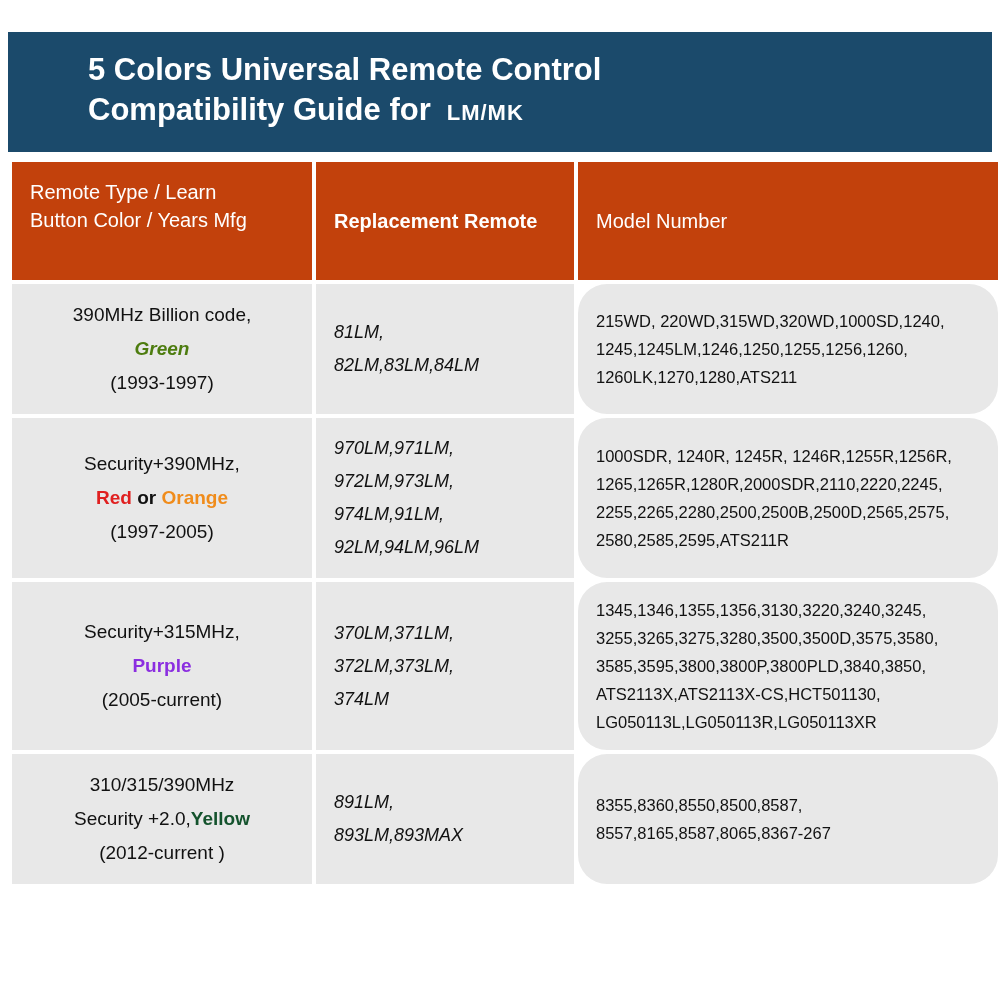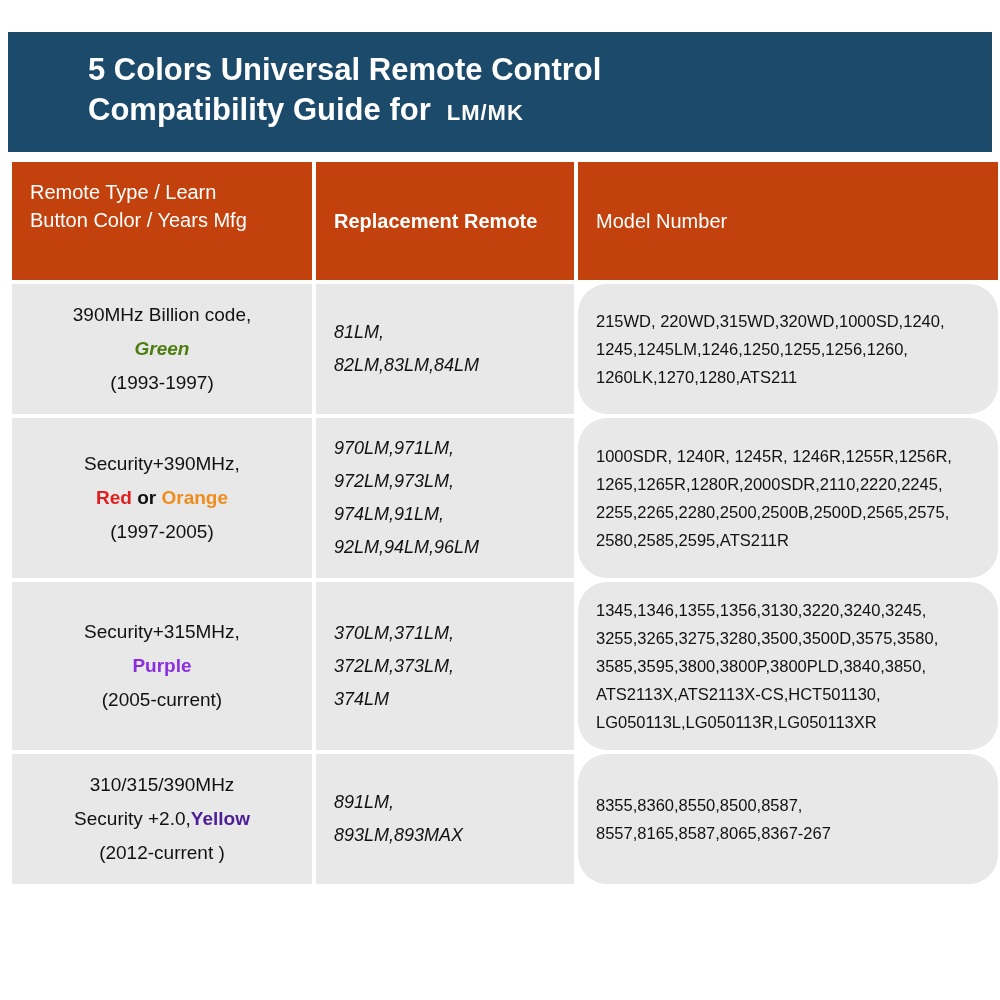--- a/index.html
+++ b/index.html
@@ -72,21 +72,21 @@
   td.c2 { width: 258px; font-size: 18px; line-height: 33px; font-style: italic; }
   td.c3 { width: 420px; font-size: 16.5px; line-height: 28px; border-radius: 29px; }
   .col-w1 { width: 300px; }
   .col-w2 { width: 258px; }
   .col-w3 { width: 420px; }
   .clr { font-weight: bold; }
   .green  { color: #4d7c0f; font-style: italic; }
   .red    { color: #e02020; }
   .orange { color: #f08c1b; }
   .purple { color: #8b2ee0; }
-  .yellow { color: #4c1d95; }
+  .yellow { color: #14532d; }
   .plain  { color: #111111; font-weight: bold; }
   .years { display: block; }
   .linebreak { display: block; }
 </style>
 </head>
 <body>
 
 <div id="page">
 
   <div class="title-bar">

